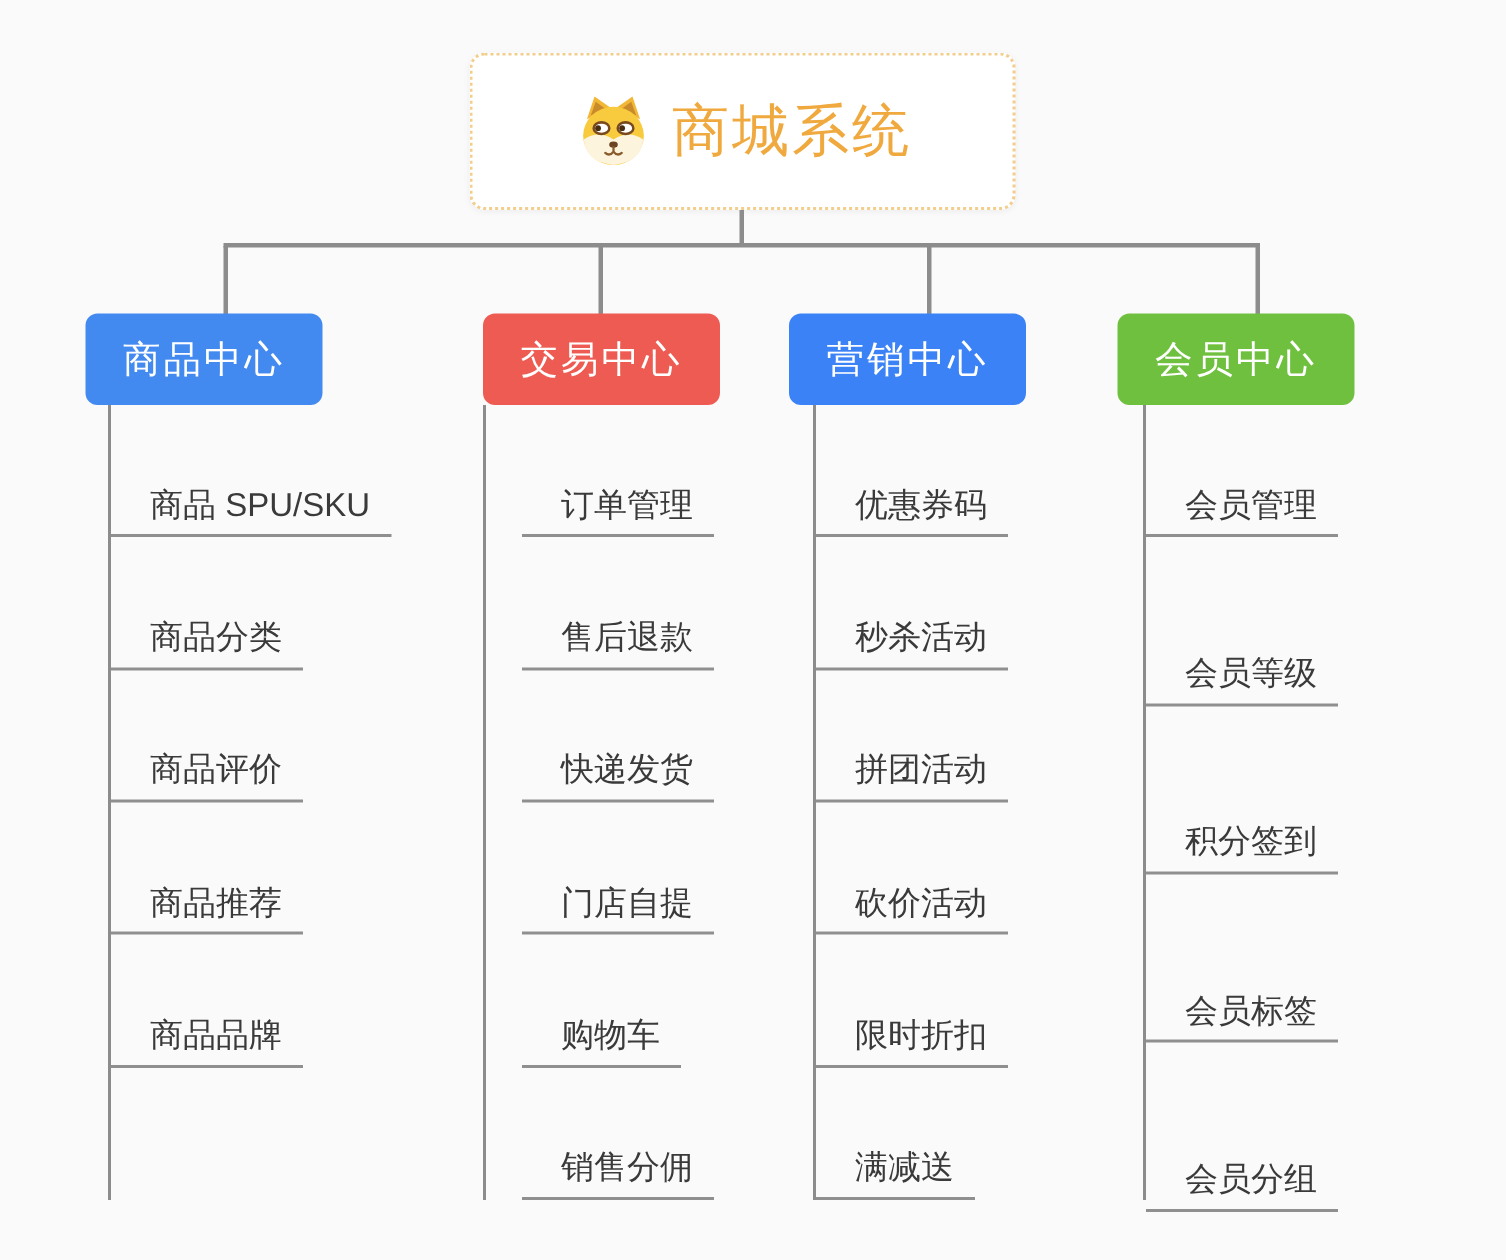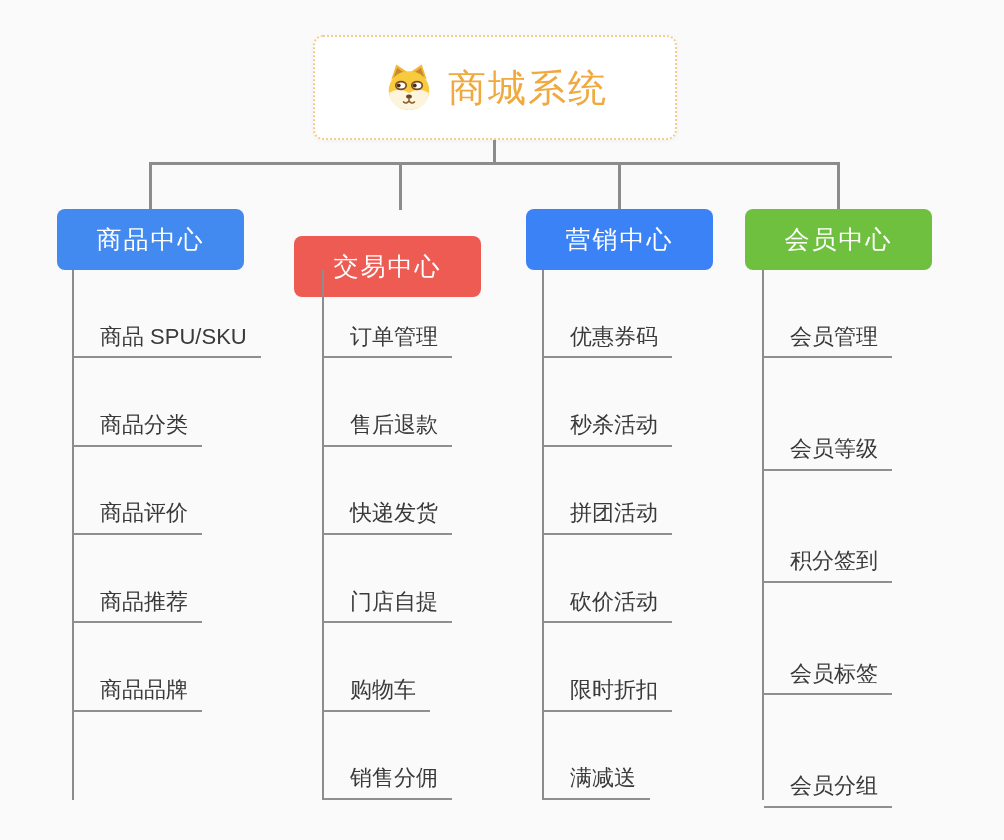--- a/index.html
+++ b/index.html
@@ -33,43 +33,43 @@
   .conn-root-drop{left:493px;top:140px;width:3px;height:24px;}
   .conn-hbar{left:149px;top:162px;width:691px;height:3px;}
   .conn-drop{top:164px;width:3px;height:46px;}
   .conn-drop-0{left:149px;}
   .conn-drop-1{left:399px;}
   .conn-drop-2{left:618px;}
   .conn-drop-3{left:837px;}
 
   
   .branch-box{
-    position:absolute;top:209px;width:187px;height:61px;
+    position:absolute;top:209px;width:158px;height:61px;
     border-radius:8px;box-sizing:border-box;
     display:flex;align-items:center;justify-content:center;
     cursor:pointer;
     text-align:right;
   }
   .branch-box .branch-label{
     color:#FFFFFF;font-size:25px;letter-spacing:2px;white-space:nowrap;
   }
   .bx-0{left:57px;}
-  .bx-1{left:294px;margin-top:27px;}
+  .bx-1{left:322px;}
   .bx-2{left:526px;}
   .bx-3{left:745px;}
 
   
   .column{
     position:absolute;top:270px;height:530px;width:215px;
     border-left:2px solid #8C8C8C;
     box-sizing:border-box;
     display:flex;flex-direction:column;
   }
   .col-0{left:72px;}
-  .col-1{left:322px;}
+  .col-1{left:322px;padding-left:24px;}
   .col-2{left:542px;}
   .col-3{left:762px;gap:24px;}
   .item{
     height:88.33px;flex:0 0 auto;
     display:flex;align-items:flex-end;
     cursor:pointer;
   }
   .item .label{
     padding:0 14px 5px 26px;
     border-bottom:2px solid #8F8F8F;

